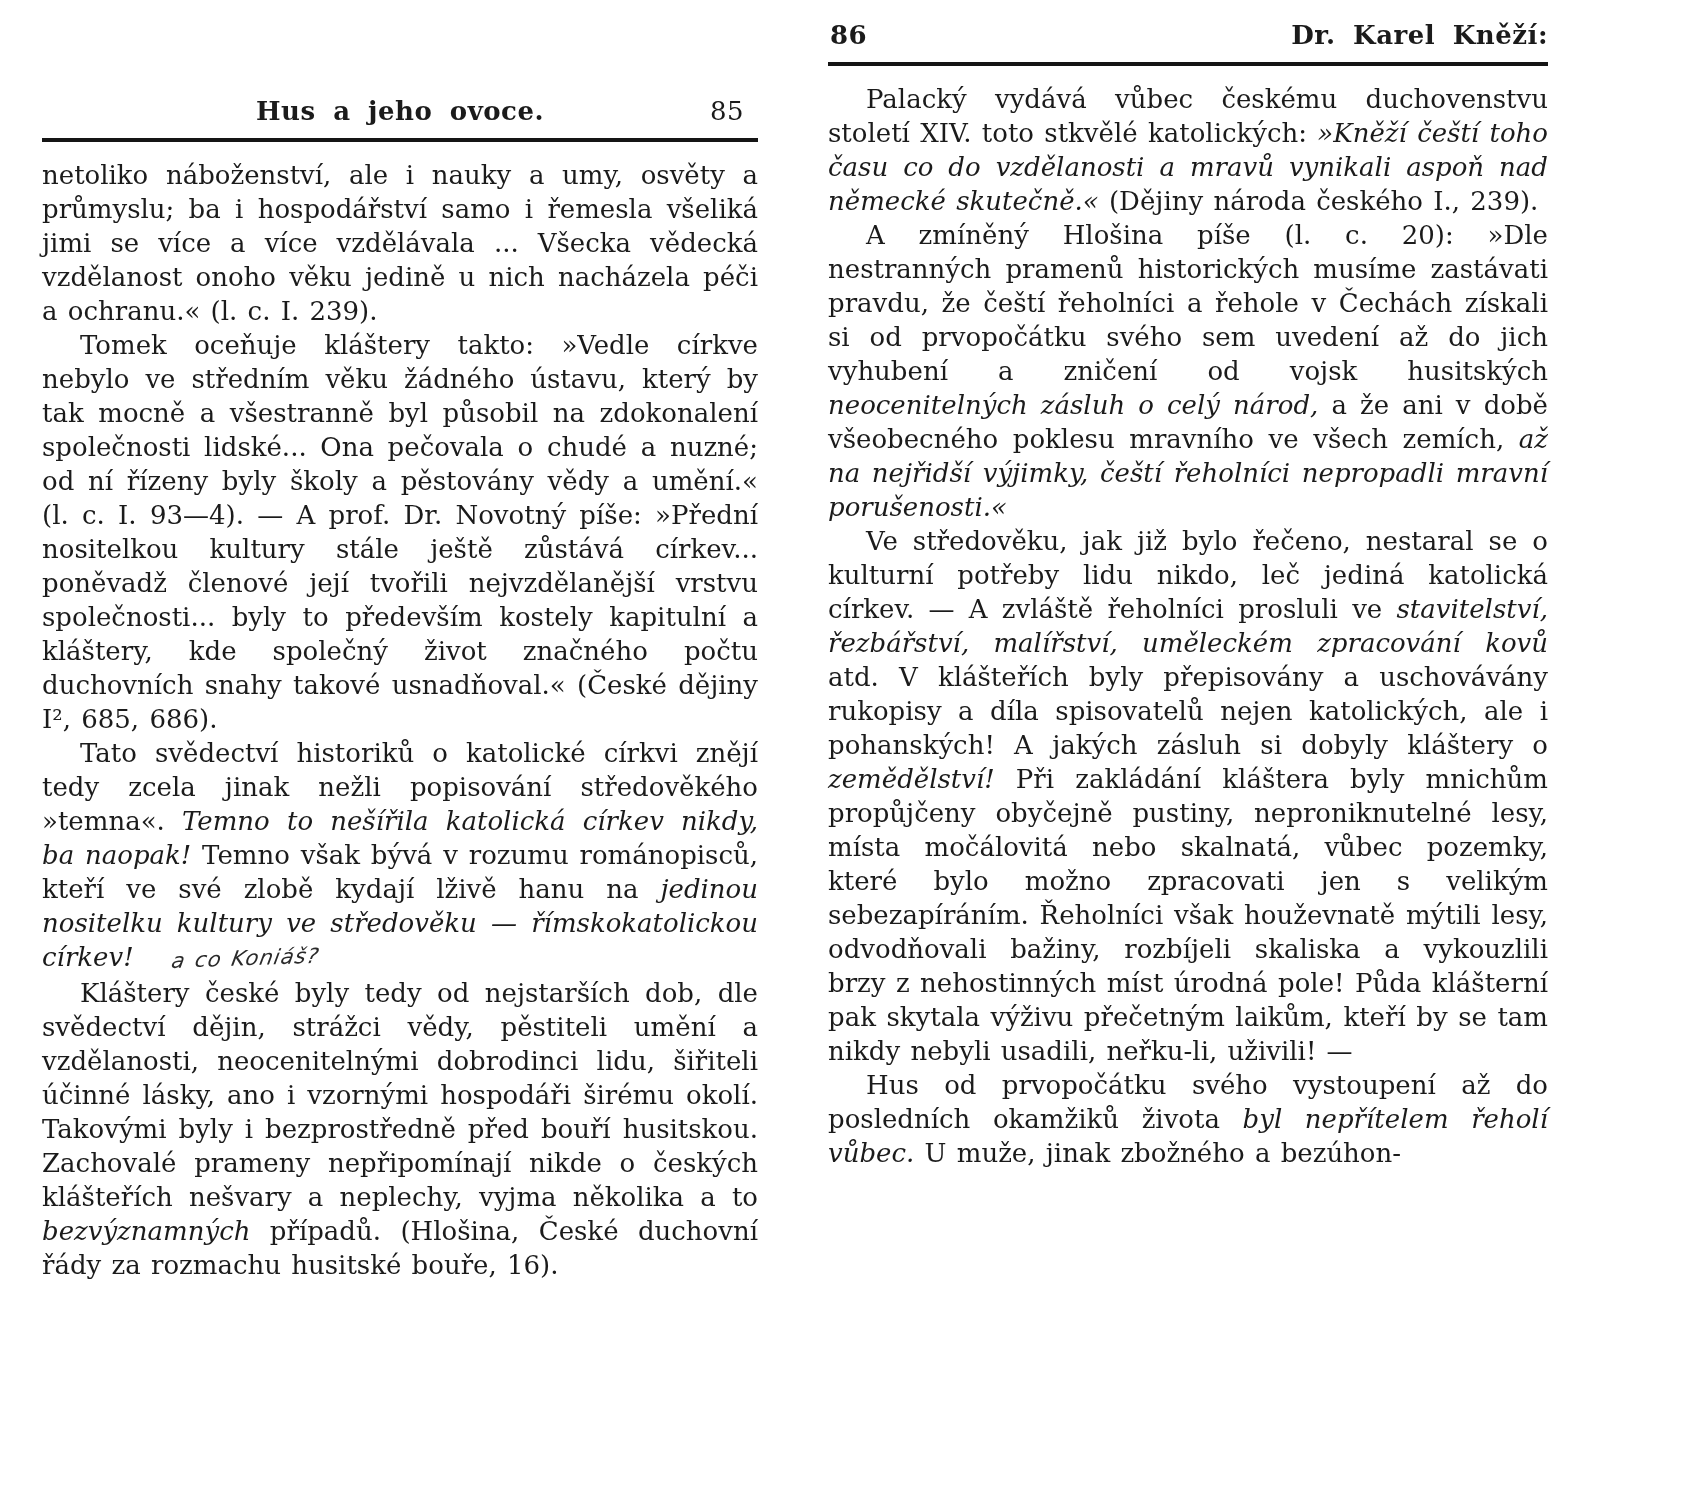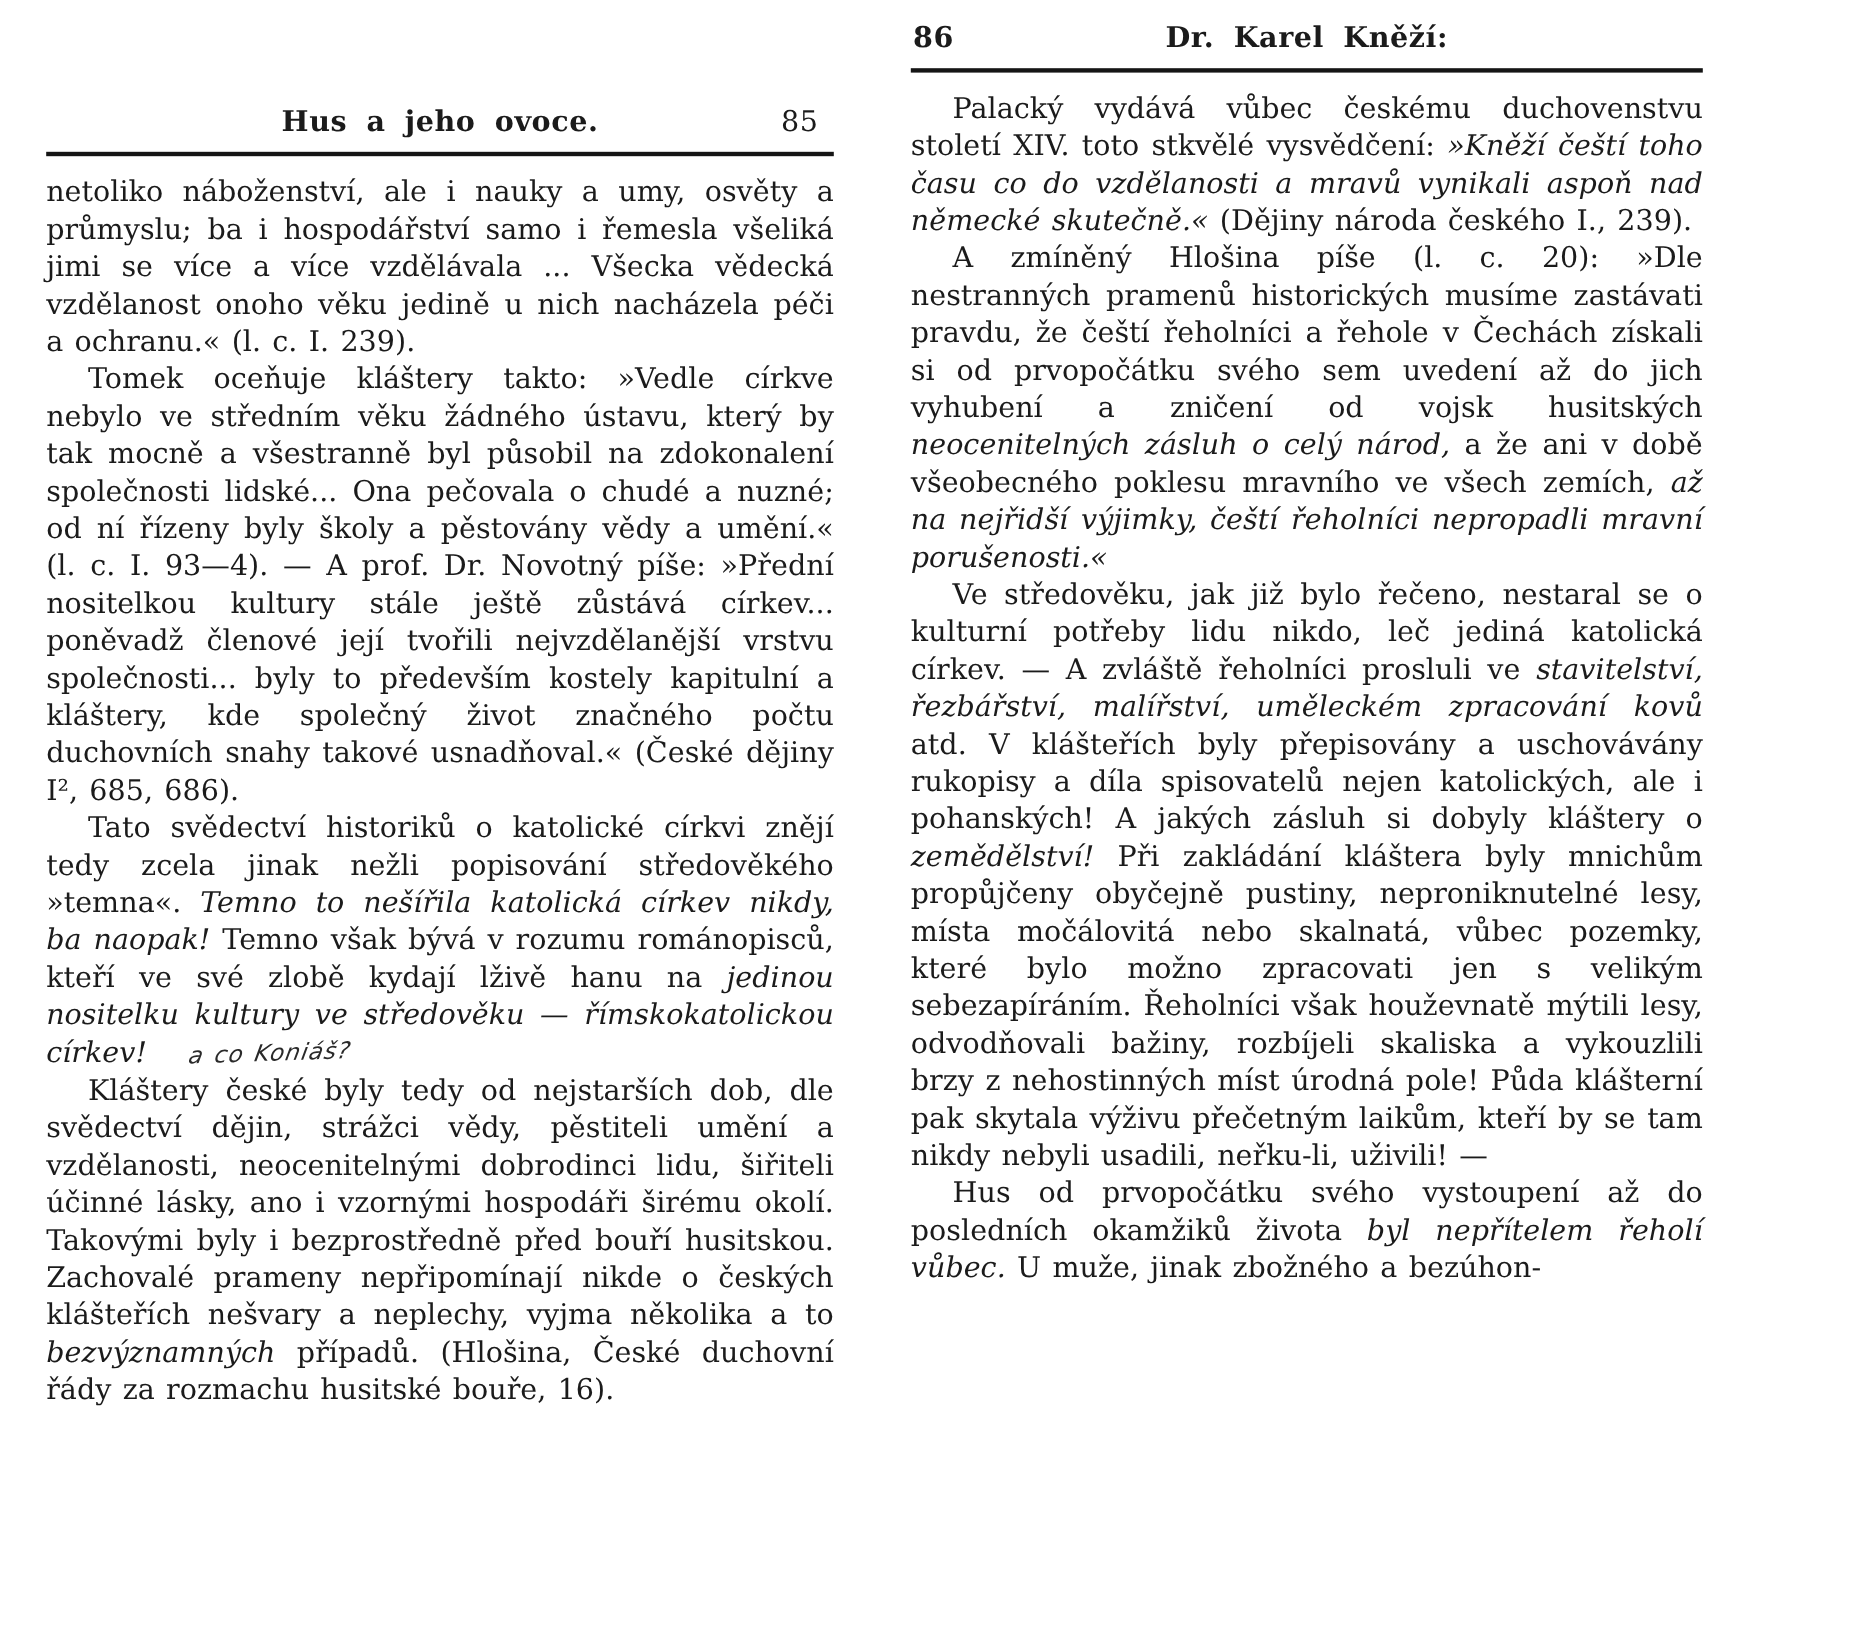--- a/index.html
+++ b/index.html
@@ -42,20 +42,21 @@
     border-bottom: 4px solid #151515;
     padding-bottom: 10px;
   }
   .page.left .header {
     margin-top: 94px;
     margin-bottom: 16px;
   }
   .page.right .header {
     margin-top: 18px;
     margin-bottom: 16px;
+    text-align: right;
   }
   .header .pagenum-right {
     position: absolute;
     right: 14px;
     bottom: 10px;
     font-weight: normal;
   }
   .header .pagenum-left {
     position: absolute;
     left: 2px;
@@ -100,20 +101,20 @@
         <p class="indent"><span class="normal">Kláštery české byly tedy od nejstarších dob, dle svědectví dějin, strážci vědy, pěstiteli umění a vzdělanosti, neocenitelnými dobrodinci lidu, šiřiteli účinné lásky, ano i vzornými hospodáři širému okolí. Takovými byly i bezprostředně před bouří husitskou. Zachovalé prameny nepřipomínají nikde o českých klášteřích nešvary a neplechy, vyjma několika a to </span><span class="bolditalic">bezvýznamných</span><span class="normal"> případů. (Hlošina, České duchovní řády za rozmachu husitské bouře, 16).</span></p>
       </div>
   </div>
 
   <div class="page right">
     <div class="header">
       <span class="pagenum-left">86</span>
       <span class="title">Dr. Karel Kněží:</span>
     </div>
     <div class="body">
-        <p class="indent"><span class="normal">Palacký vydává vůbec českému duchovenstvu století XIV. toto stkvělé vysvědčení: </span><span class="bolditalic">»Kněží čeští toho času co do vzdělanosti a mravů vynikali aspoň nad německé skutečně.«</span><span class="normal"> (Dějiny národa českého I., 239).</span></p>
+        <p class="indent"><span class="normal">Palacký vydává vůbec českému duchovenstvu století XIV. toto stkvělé katolických: </span><span class="bolditalic">»Kněží čeští toho času co do vzdělanosti a mravů vynikali aspoň nad německé skutečně.«</span><span class="normal"> (Dějiny národa českého I., 239).</span></p>
         <p class="indent"><span class="normal">A zmíněný Hlošina píše (l. c. 20): »Dle nestranných pramenů historických musíme zastávati pravdu, že čeští řeholníci a řehole v Čechách získali si od prvopočátku svého sem uvedení až do jich vyhubení a zničení od vojsk husitských </span><span class="bolditalic">neocenitelných zásluh o celý národ,</span><span class="normal"> a že ani v době </span><span class="italic">všeobecného</span><span class="normal"> poklesu mravního ve všech zemích, </span><span class="bolditalic">až na nejřidší výjimky, čeští řeholníci nepropadli mravní porušenosti.«</span></p>
         <p class="indent"><span class="normal">Ve středověku, jak již bylo řečeno, nestaral se o </span><span class="italic">kulturní</span><span class="normal"> potřeby lidu nikdo, leč jediná katolická církev. — A zvláště řeholníci prosluli ve </span><span class="bolditalic">stavitelství, řezbářství, malířství, uměleckém zpracování kovů</span><span class="normal"> atd. V klášteřích byly přepisovány a uschovávány rukopisy a díla spisovatelů nejen katolických, ale i pohanských! A jakých zásluh si dobyly kláštery o </span><span class="bolditalic">zemědělství!</span><span class="normal"> Při zakládání kláštera byly mnichům propůjčeny obyčejně pustiny, neproniknutelné lesy, místa močálovitá nebo skalnatá, vůbec pozemky, které bylo možno zpracovati jen s velikým sebezapíráním. Řeholníci však houževnatě mýtili lesy, odvodňovali bažiny, rozbíjeli skaliska a vykouzlili brzy z nehostinných míst úrodná pole! Půda klášterní pak skytala výživu přečetným laikům, kteří by se tam nikdy nebyli usadili, neřku-li, uživili! —</span></p>
         <p class="indent"><span class="italic">Hus</span><span class="normal"> od prvopočátku svého vystoupení až do posledních okamžiků života </span><span class="bolditalic">byl nepřítelem řeholí vůbec.</span><span class="normal"> U muže, jinak zbožného a bezúhon-</span></p>
       </div>
   </div>
 
 </div>
 
 </body></html>

